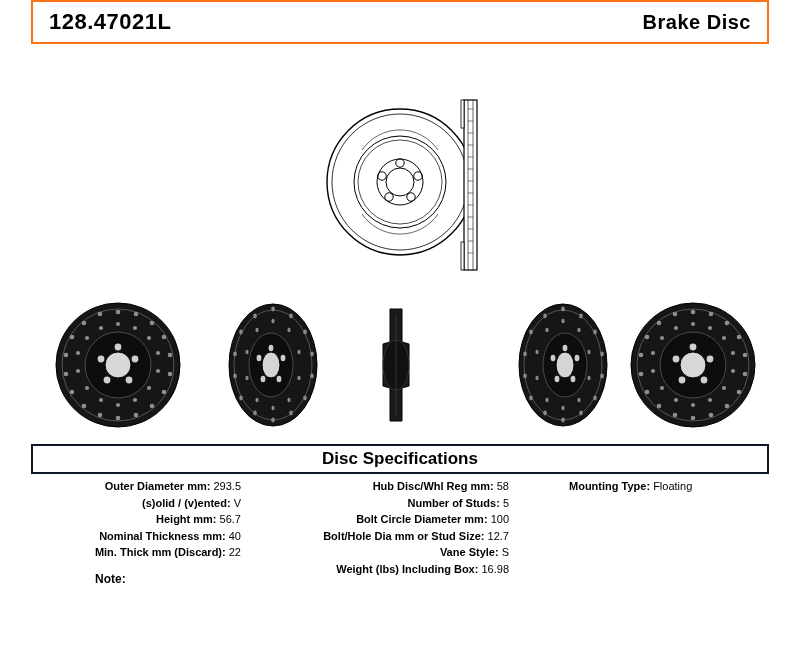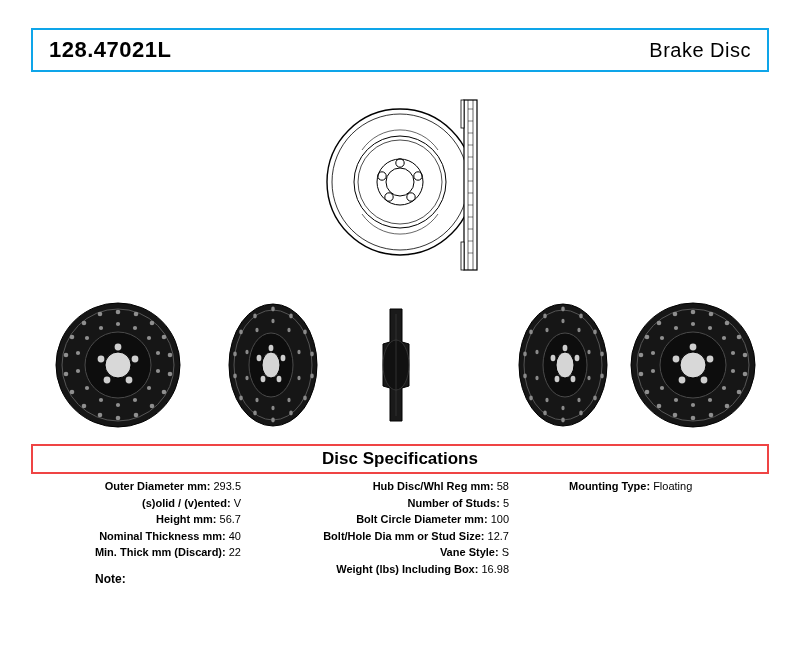--- a/index.html
+++ b/index.html
@@ -17,38 +17,38 @@
   .page {
     position: relative;
     width: 800px;
     height: 655px;
   }
 
   
   .header {
     position: absolute;
     left: 31px;
-    top: 28px;
+    top: 0;
     width: 738px;
     height: 44px;
-    border: 2px solid #0ea5e9;
+    border: 2px solid #f97316;
     box-sizing: border-box;
     display: flex;
     align-items: center;
     justify-content: space-between;
     padding: 13px 16px;
   }
   .part-number {
     font-size: 22px;
     font-weight: bold;
     letter-spacing: 0.5px;
   }
   .header-title {
     font-size: 20px;
-    font-weight: normal;
+    font-weight: bold;
     letter-spacing: 0.5px;
   }
 
   
   .top-art {
     position: absolute;
     left: 300px;
     top: 95px;
     width: 200px;
     height: 175px;
@@ -74,21 +74,21 @@
     top: 0;
   }
 
   
   .spec-panel {
     position: absolute;
     left: 31px;
     top: 444px;
     width: 738px;
     height: 30px;
-    border: 2px solid #ef4444;
+    border: 2px solid #0f172a;
     box-sizing: border-box;
     display: flex;
     align-items: center;
     justify-content: center;
   }
   .spec-title {
     font-size: 17px;
     font-weight: bold;
   }
 

